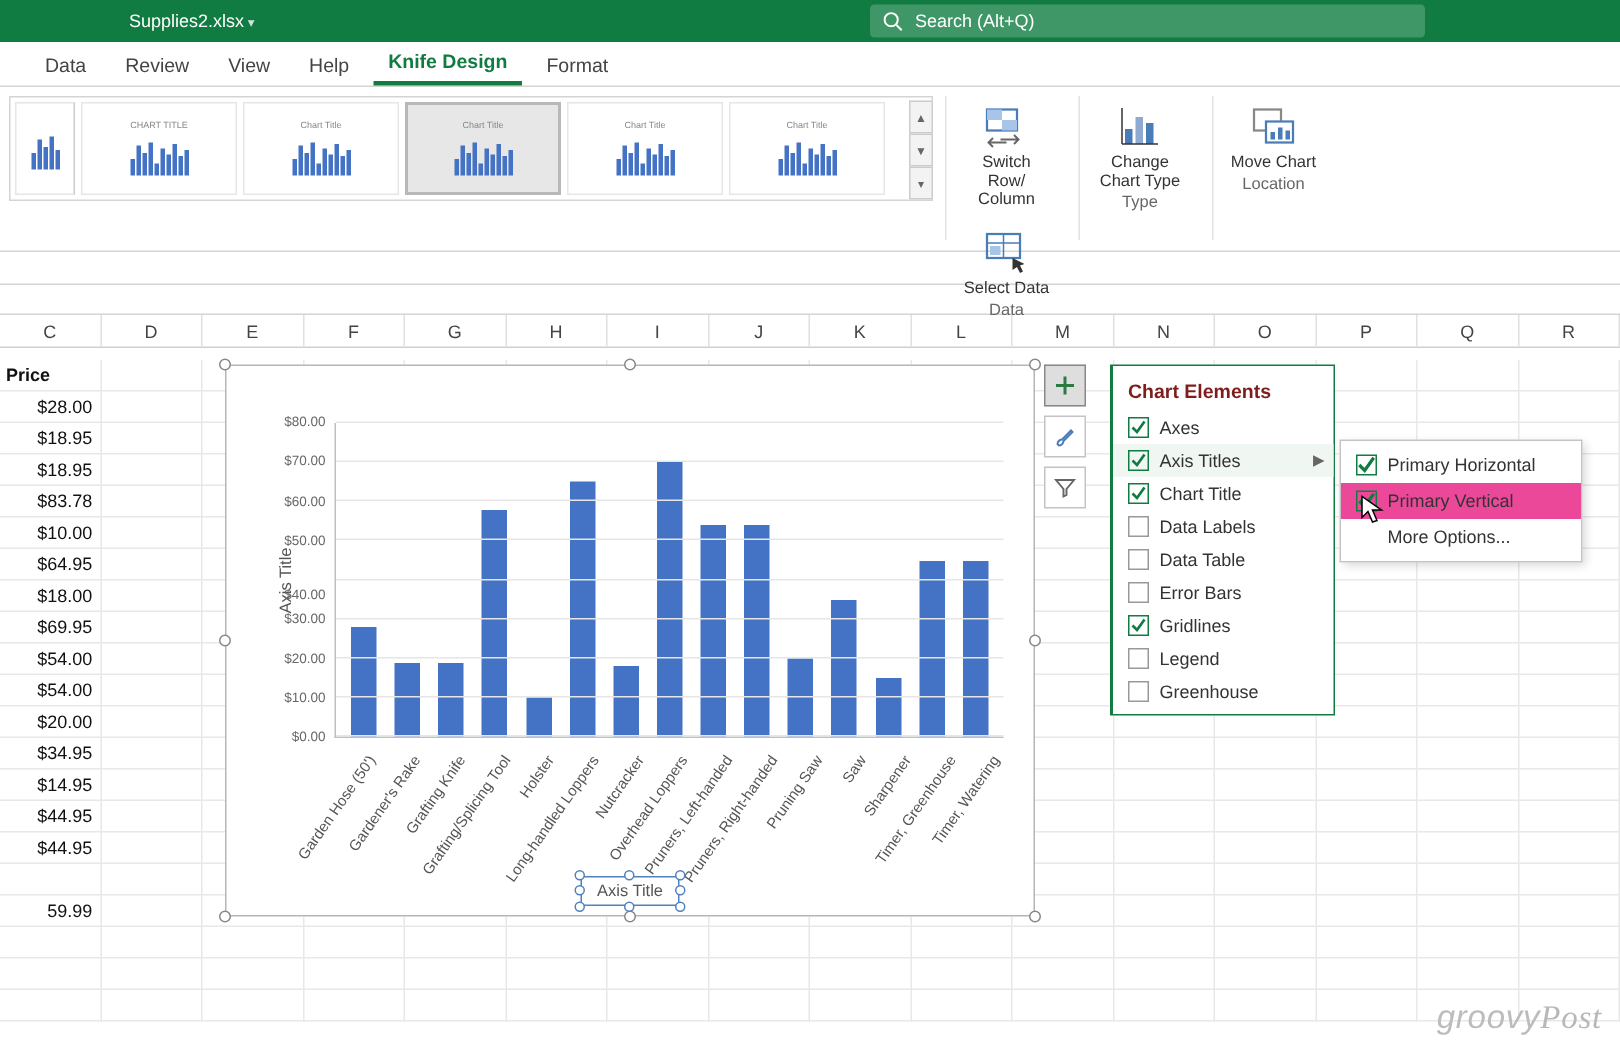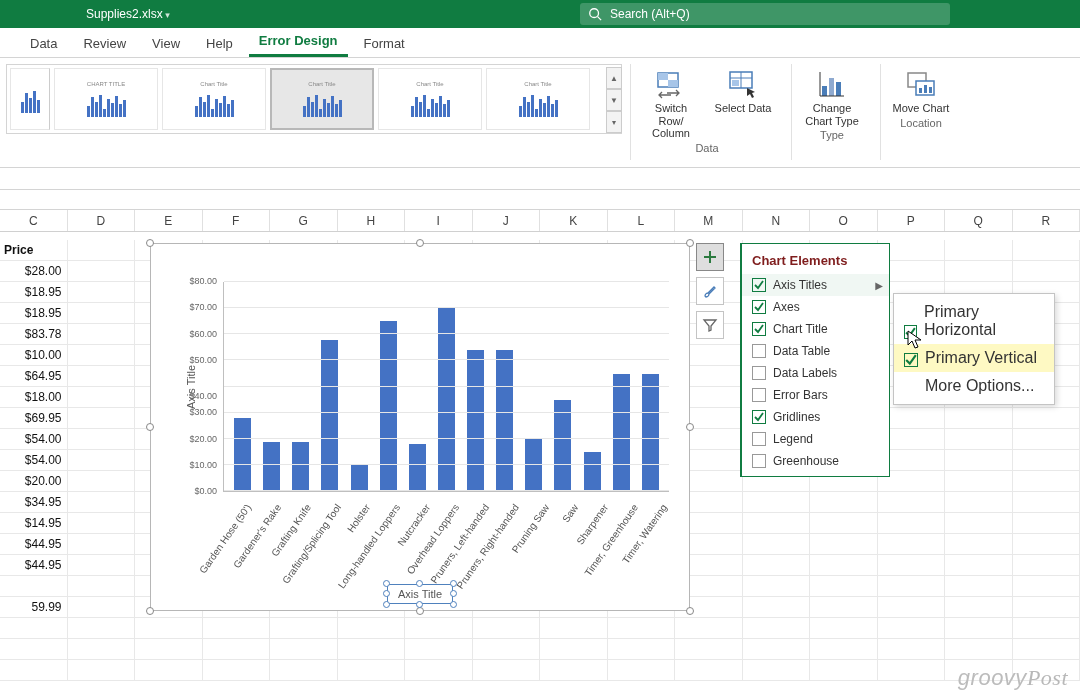--- a/index.html
+++ b/index.html
@@ -25,21 +25,21 @@
 .cs-thumb:first-child { width: 40px; border-right:1px solid #ccc;}
 .cs-thumb.sel { border: 2px solid #b8b8b8; background:#e7e7e7; }
 .cs-thumb .tt { font-size: 6px; color:#888; margin-bottom:2px; }
 .cs-bars { display:flex; gap:1px; align-items:flex-end; height:28px;}
 .cs-bars div{ width:3px; background:#4472c4;}
 .cs-nav { position:absolute; right:0; top:3px; display:flex; flex-direction:column; }
 .cs-nav button { width:16px; height:22px; border:1px solid #ccc; background:#f3f3f3; font-size:8px; color:#666; cursor:pointer;}
 .group-label { text-align:right; font-size:11px; color:#666; margin-top:6px; }
 
 .rib-group { border-left:1px solid #e1e1e1; height:96px; padding:4px 10px 0; display:flex; flex-direction:column; align-items:center; justify-content:flex-start; margin-left:8px;}
-.rib-row { display:flex; gap:12px; }
+.rib-row { display:flex; gap:12px;flex-direction:column; }
 .rib-btn { display:flex; flex-direction:column; align-items:center; width:60px; cursor:pointer; }
 .rib-btn .icn { width:32px; height:32px; margin-bottom:2px; }
 .rib-btn span { font-size:11px; color:#333; text-align:center; line-height:1.15; }
 
 
 .fxbar { height: 22px; border-bottom:1px solid #d4d4d4; background:#fff; }
 .selectall-spacer { height: 20px; border-bottom:1px solid #d4d4d4; background:#fff;}
 
 
 .gridwrap { position:relative; height: 480px; overflow:hidden; }
@@ -93,22 +93,22 @@
 .flyout1 { position:absolute; left:740px; top:33px; width:150px; background:#fff; border:1px solid #107c41; border-width:1px 1px 1px 2px; z-index:6; padding:5px 0 4px;}
 .flyout1 .hdr { font-size:13px; font-weight:600; color:#7f1d1d; padding:4px 10px 6px;}
 .flyout1 .itm { display:flex; align-items:center; gap:7px; padding:4px 10px; font-size:12px; color:#333; cursor:pointer; position:relative;}
 .flyout1 .itm.hi { background:#f0f7f3;}
 .flyout1 .itm .cb { width:14px; height:14px; border:1.5px solid #107c41; display:flex; align-items:center; justify-content:center;}
 .flyout1 .itm .cb.off { border-color:#999;}
 .flyout1 .itm .cb svg{ width:10px; height:10px;}
 .flyout1 .itm .arrow { position:absolute; right:6px; font-size:10px; color:#666;}
 
 .flyout2 { position:absolute; left:893px; top:83px; width:162px; background:#fff; border:1px solid #c4c4c4; box-shadow:2px 2px 6px rgba(0,0,0,.15); z-index:7; padding:4px 0;}
-.flyout2 .itm { display:flex; align-items:flex-end; gap:7px; padding:5px 10px; font-size:16px; color:#333; cursor:pointer;}
-.flyout2 .itm.hi { background:#fef9c3;}
+.flyout2 .itm { display:flex; align-items:center; gap:7px; padding:5px 10px; font-size:12px; color:#333; cursor:pointer;}
+.flyout2 .itm.hi { background:#ec4899;}
 .flyout2 .itm .cb{ width:14px; height:14px; border:1.5px solid #107c41; display:flex;align-items:center;justify-content:center;}
 .flyout2 .itm.nolead { padding-left:31px;}
 
 .cursor-arrow { position:absolute; left:907px; top:120px; z-index:10; pointer-events:none;}
 
 .watermark { position:absolute; right:12px; bottom:6px; font-family:Georgia,serif; font-style:italic; font-size:22px; color:#b8b8b8; letter-spacing:.5px;}
 .watermark span{ color:#bcbcbc;text-align:center;}
 </style>
 </head>
 <body>
@@ -122,21 +122,21 @@
       </svg>
     <span>Search (Alt+Q)</span>
   </div>
 </div>
 
 <div class="ribbontabs">
   <div class="tab">Data</div>
   <div class="tab">Review</div>
   <div class="tab">View</div>
   <div class="tab">Help</div>
-  <div class="tab active">Error Design</div>
+  <div class="tab active">Knife Design</div>
   <div class="tab">Format</div>
 </div>
 
 <div class="ribbon">
   <div class="chartstyles-wrap">
     <div class="chartstyles">
       <div class="cs-thumb">
           <div class="cs-bars">
             <div style="height:40%"></div>
             <div style="height:70%"></div>
@@ -809,52 +809,52 @@
     <button>
         <svg width="16" height="16" viewBox="0 0 16 16">
           <path d="M2 3 h12 l-5 6 v4 l-2 1 v-5 z" fill="none" stroke="#666" stroke-width="1.3"></path>
         </svg>
       </button>
   </div>
 
   <div class="flyout1">
     <div class="hdr">Chart Elements</div>
     <div id="ce-items">
+        <div class="itm">
+          <div class="cb">
+            <svg viewBox="0 0 10 10">
+              <path d="M1 5 l3 3 l5-7" stroke="#107c41" stroke-width="1.8" fill="none"></path>
+            </svg>
+          </div>
+          <span>Axes</span>
+        </div>
         <div class="itm hi">
           <div class="cb">
             <svg viewBox="0 0 10 10">
               <path d="M1 5 l3 3 l5-7" stroke="#107c41" stroke-width="1.8" fill="none"></path>
             </svg>
           </div>
           <span>Axis Titles</span>
           <span class="arrow">▶</span>
         </div>
         <div class="itm">
           <div class="cb">
             <svg viewBox="0 0 10 10">
               <path d="M1 5 l3 3 l5-7" stroke="#107c41" stroke-width="1.8" fill="none"></path>
             </svg>
           </div>
-          <span>Axes</span>
+          <span>Chart Title</span>
         </div>
         <div class="itm">
-          <div class="cb">
-            <svg viewBox="0 0 10 10">
-              <path d="M1 5 l3 3 l5-7" stroke="#107c41" stroke-width="1.8" fill="none"></path>
-            </svg>
-          </div>
-          <span>Chart Title</span>
+          <div class="cb off"></div>
+          <span>Data Labels</span>
         </div>
         <div class="itm">
           <div class="cb off"></div>
           <span>Data Table</span>
-        </div>
-        <div class="itm">
-          <div class="cb off"></div>
-          <span>Data Labels</span>
         </div>
         <div class="itm">
           <div class="cb off"></div>
           <span>Error Bars</span>
         </div>
         <div class="itm">
           <div class="cb">
             <svg viewBox="0 0 10 10">
               <path d="M1 5 l3 3 l5-7" stroke="#107c41" stroke-width="1.8" fill="none"></path>
             </svg>

